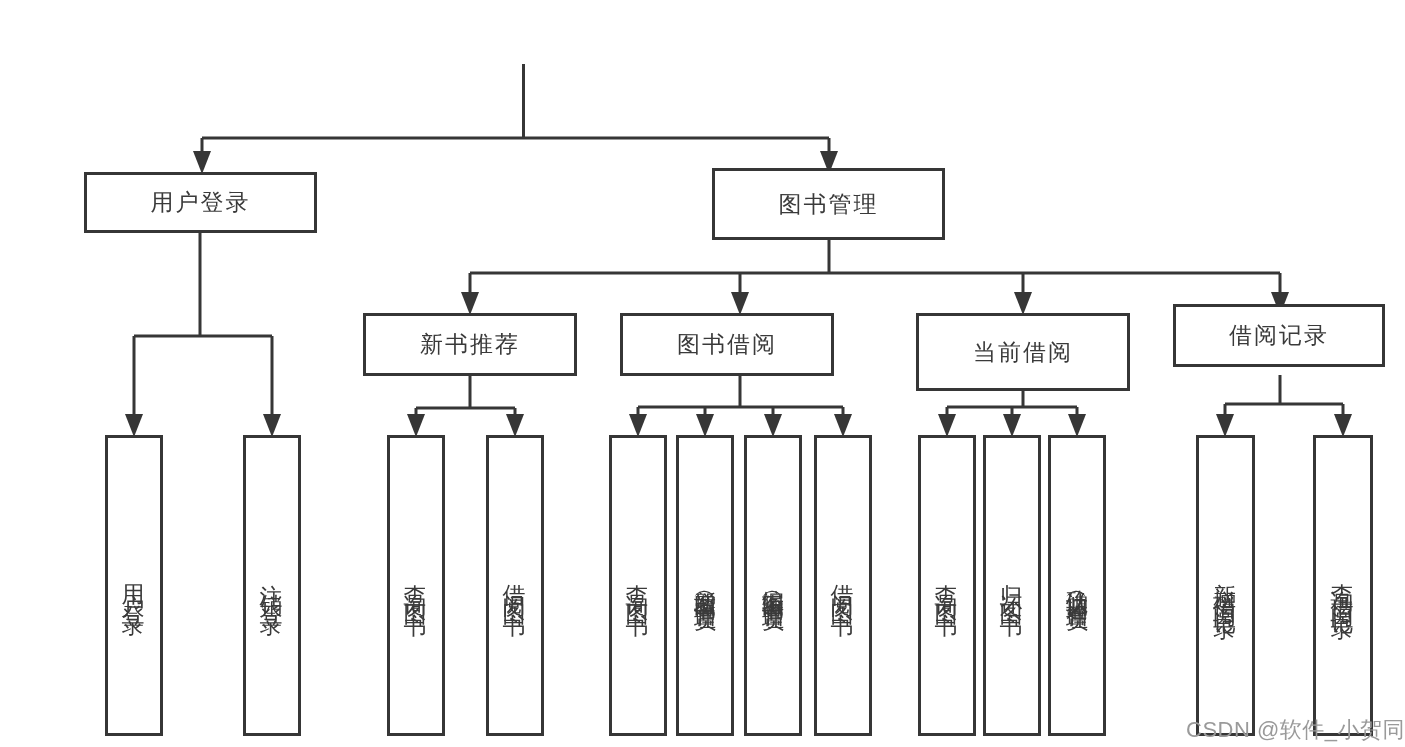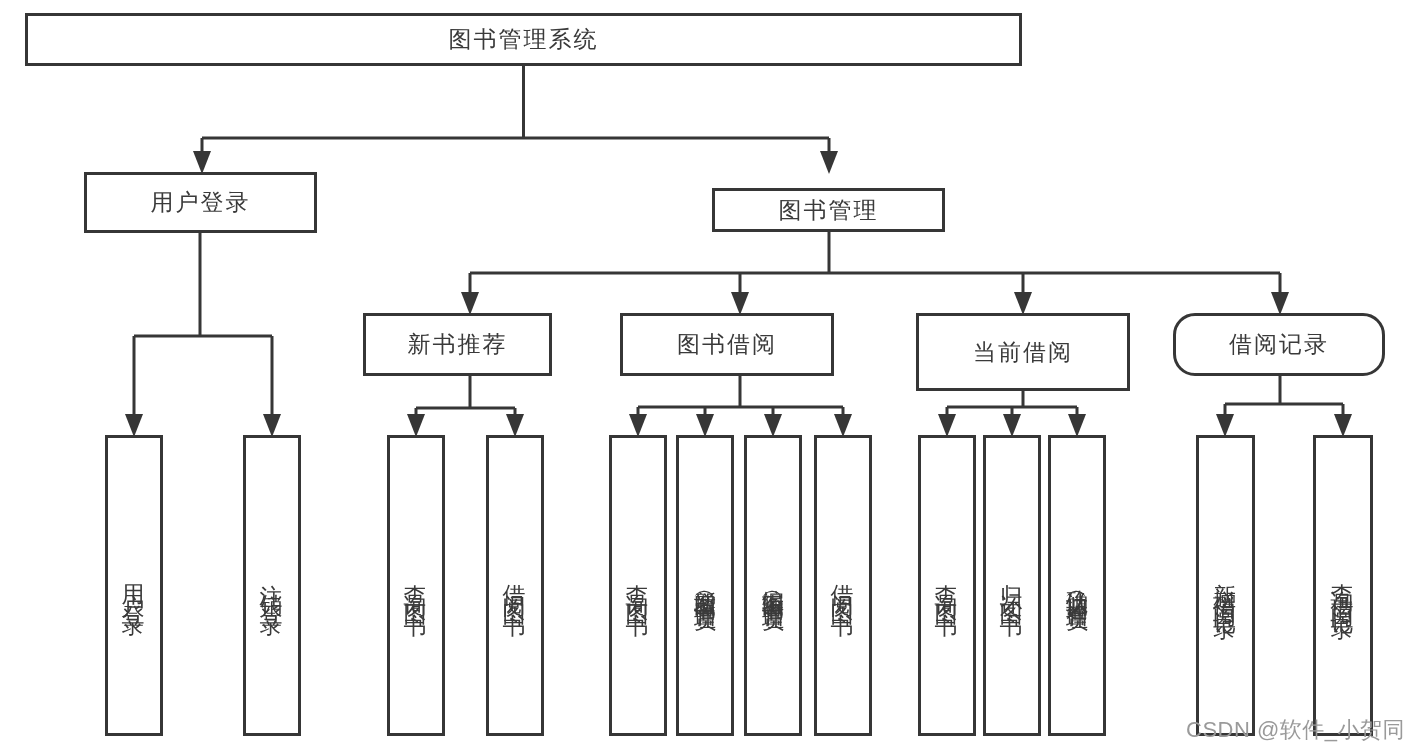--- a/index.html
+++ b/index.html
@@ -63,29 +63,28 @@
       <polygon points="764,414 782,414 773,437"></polygon>
       <polygon points="834,414 852,414 843,437"></polygon>
       <polygon points="938,414 956,414 947,437"></polygon>
       <polygon points="1003,414 1021,414 1012,437"></polygon>
       <polygon points="1068,414 1086,414 1077,437"></polygon>
       <polygon points="1216,414 1234,414 1225,437"></polygon>
       <polygon points="1334,414 1352,414 1343,437"></polygon>
     </g>
   </svg>
 
-  <div class="hbox" style="left:25px;top:13px;width:997px;height:53px;">图书管理系统</div>
 
   <div class="hbox" style="left:84px;top:172px;width:233px;height:61px;">用户登录</div>
-  <div class="hbox" style="left:712px;top:188px;width:233px;height:44px;">图书管理</div>
+  <div class="hbox" style="left:712px;top:168px;width:233px;height:72px;">图书管理</div>
 
-  <div class="hbox" style="left:363px;top:313px;width:189px;height:63px;">新书推荐</div>
+  <div class="hbox" style="left:363px;top:313px;width:214px;height:63px;">新书推荐</div>
   <div class="hbox" style="left:620px;top:313px;width:214px;height:63px;">图书借阅</div>
   <div class="hbox" style="left:916px;top:313px;width:214px;height:78px;">当前借阅</div>
-  <div class="hbox" style="left:1173px;top:313px;width:212px;height:63px;border-radius:22px;">借阅记录</div>
+  <div class="hbox" style="left:1173px;top:304px;width:212px;height:63px;">借阅记录</div>
 
   <div class="vbox" style="left:105px;top:435px;width:58px;height:301px;">用户登录</div>
   <div class="vbox" style="left:243px;top:435px;width:58px;height:301px;">注销登录</div>
 
   <div class="vbox" style="left:387px;top:435px;width:58px;height:301px;">查询图书</div>
   <div class="vbox" style="left:486px;top:435px;width:58px;height:301px;">借阅图书</div>
 
   <div class="vbox" style="left:609px;top:435px;width:58px;height:301px;">查询图书</div>
   <div class="vbox long" style="left:676px;top:435px;width:58px;height:301px;">新增图书（管理员）</div>
   <div class="vbox long" style="left:744px;top:435px;width:58px;height:301px;">编辑图书（管理员）</div>

